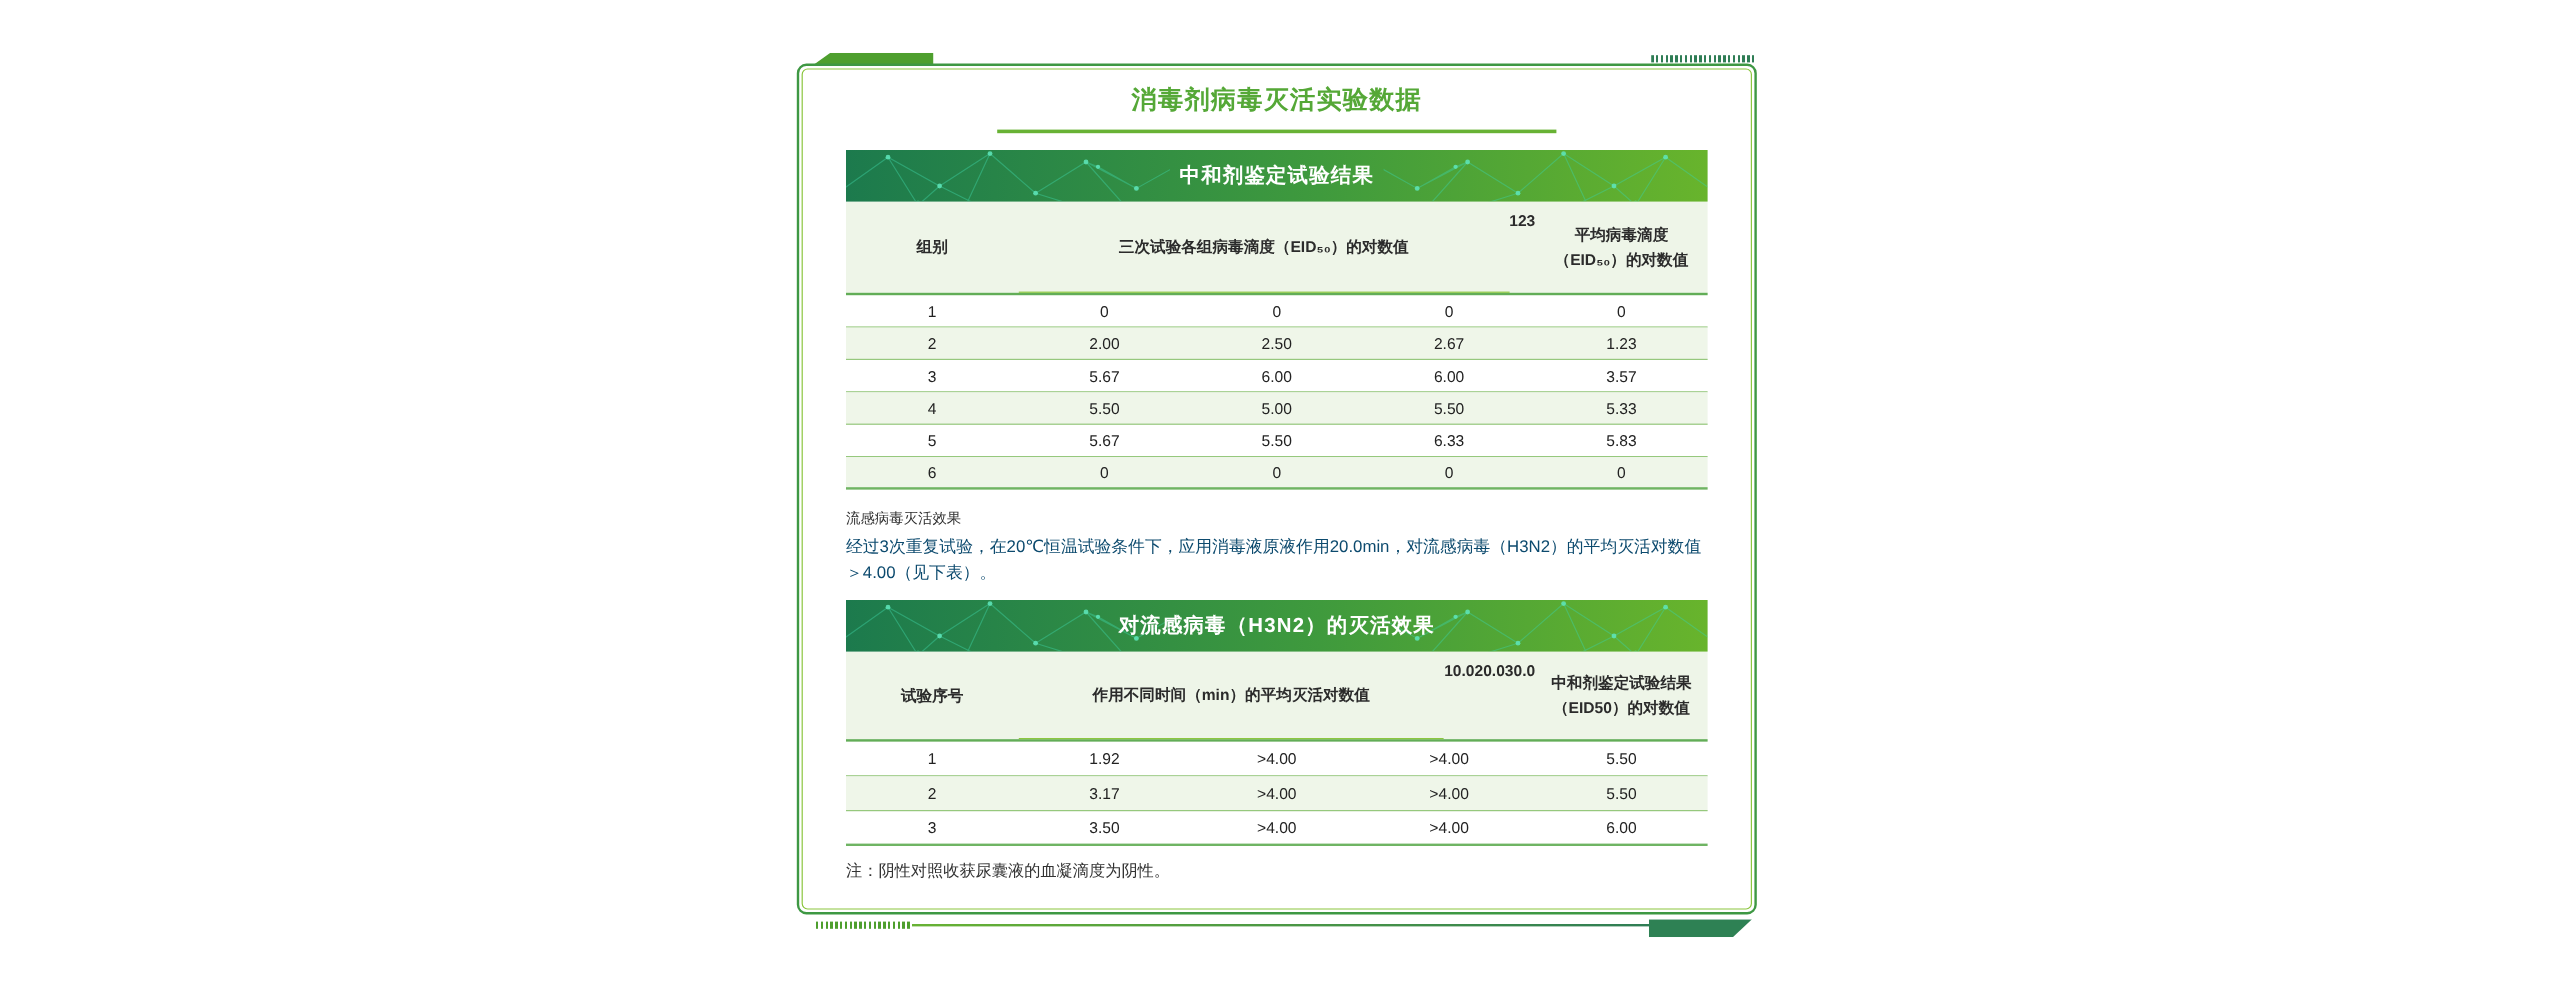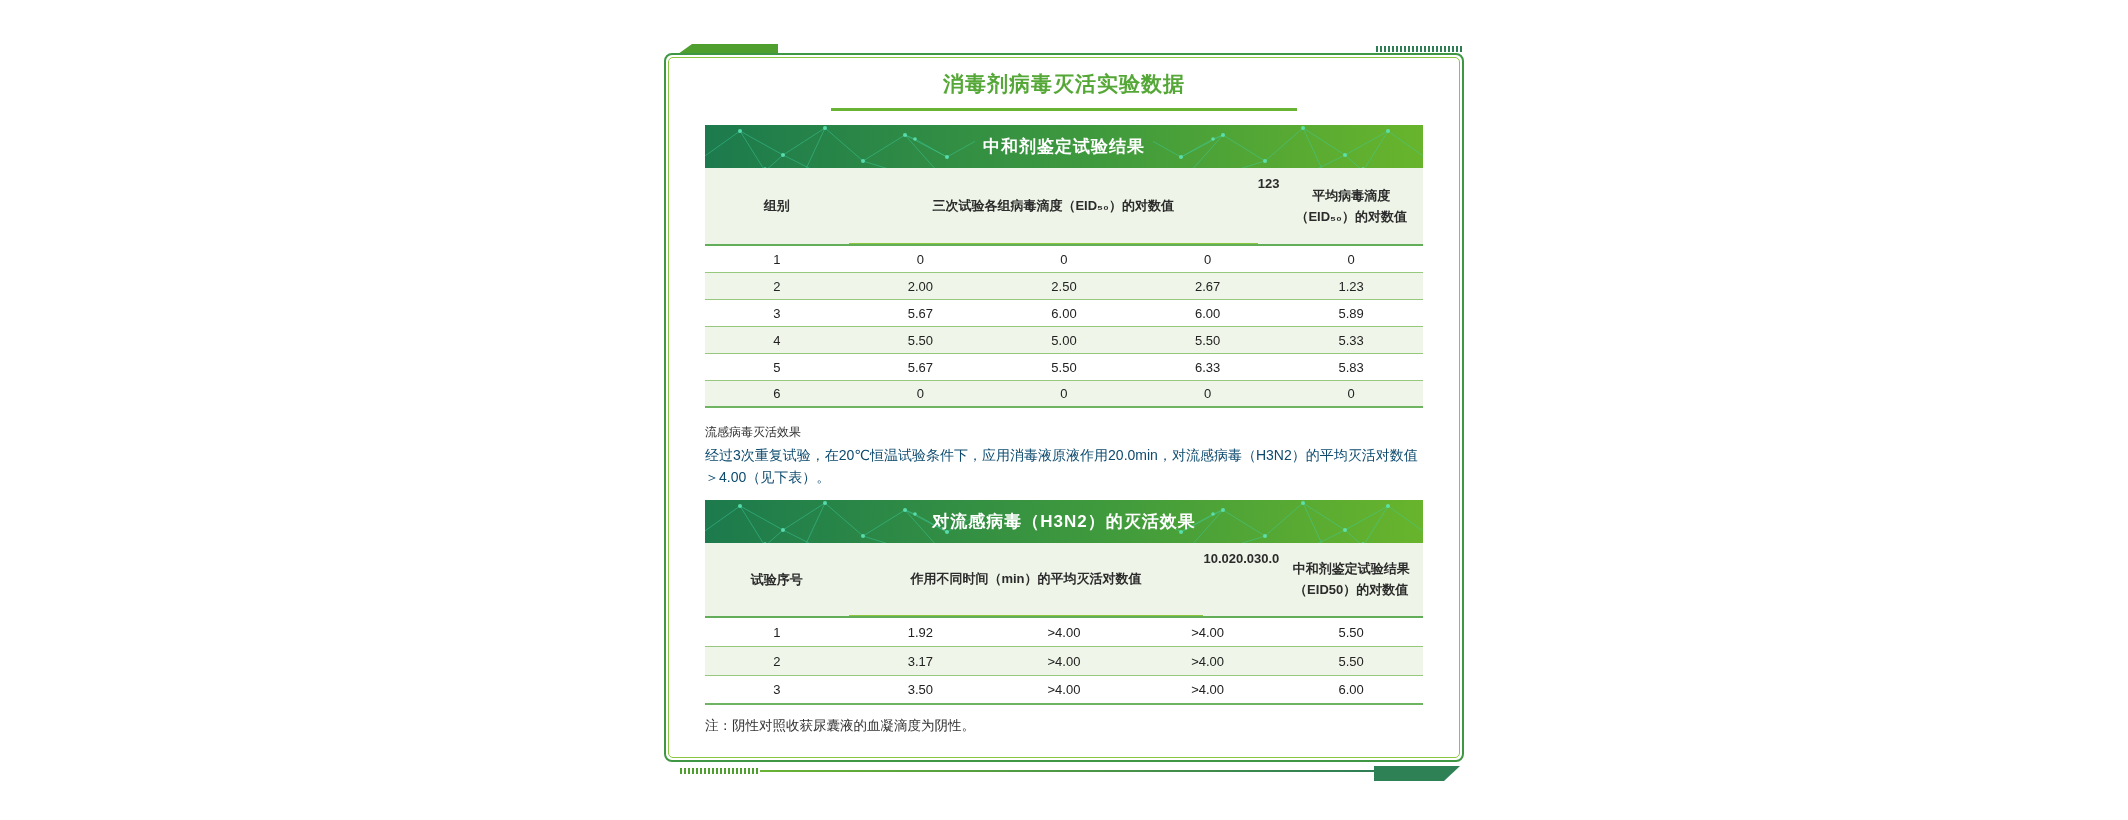--- a/index.html
+++ b/index.html
@@ -142,21 +142,21 @@
           <div class="tcell">2.00</div>
           <div class="tcell">2.50</div>
           <div class="tcell">2.67</div>
           <div class="tcell">1.23</div>
         </div>
         <div class="trow">
           <div class="tcell">3</div>
           <div class="tcell">5.67</div>
           <div class="tcell">6.00</div>
           <div class="tcell">6.00</div>
-          <div class="tcell">5.89</div>
+          <div class="tcell">3.57</div>
         </div>
         <div class="trow alt">
           <div class="tcell">4</div>
           <div class="tcell">5.50</div>
           <div class="tcell">5.00</div>
           <div class="tcell">5.50</div>
           <div class="tcell">5.33</div>
         </div>
         <div class="trow">
           <div class="tcell">5</div>

